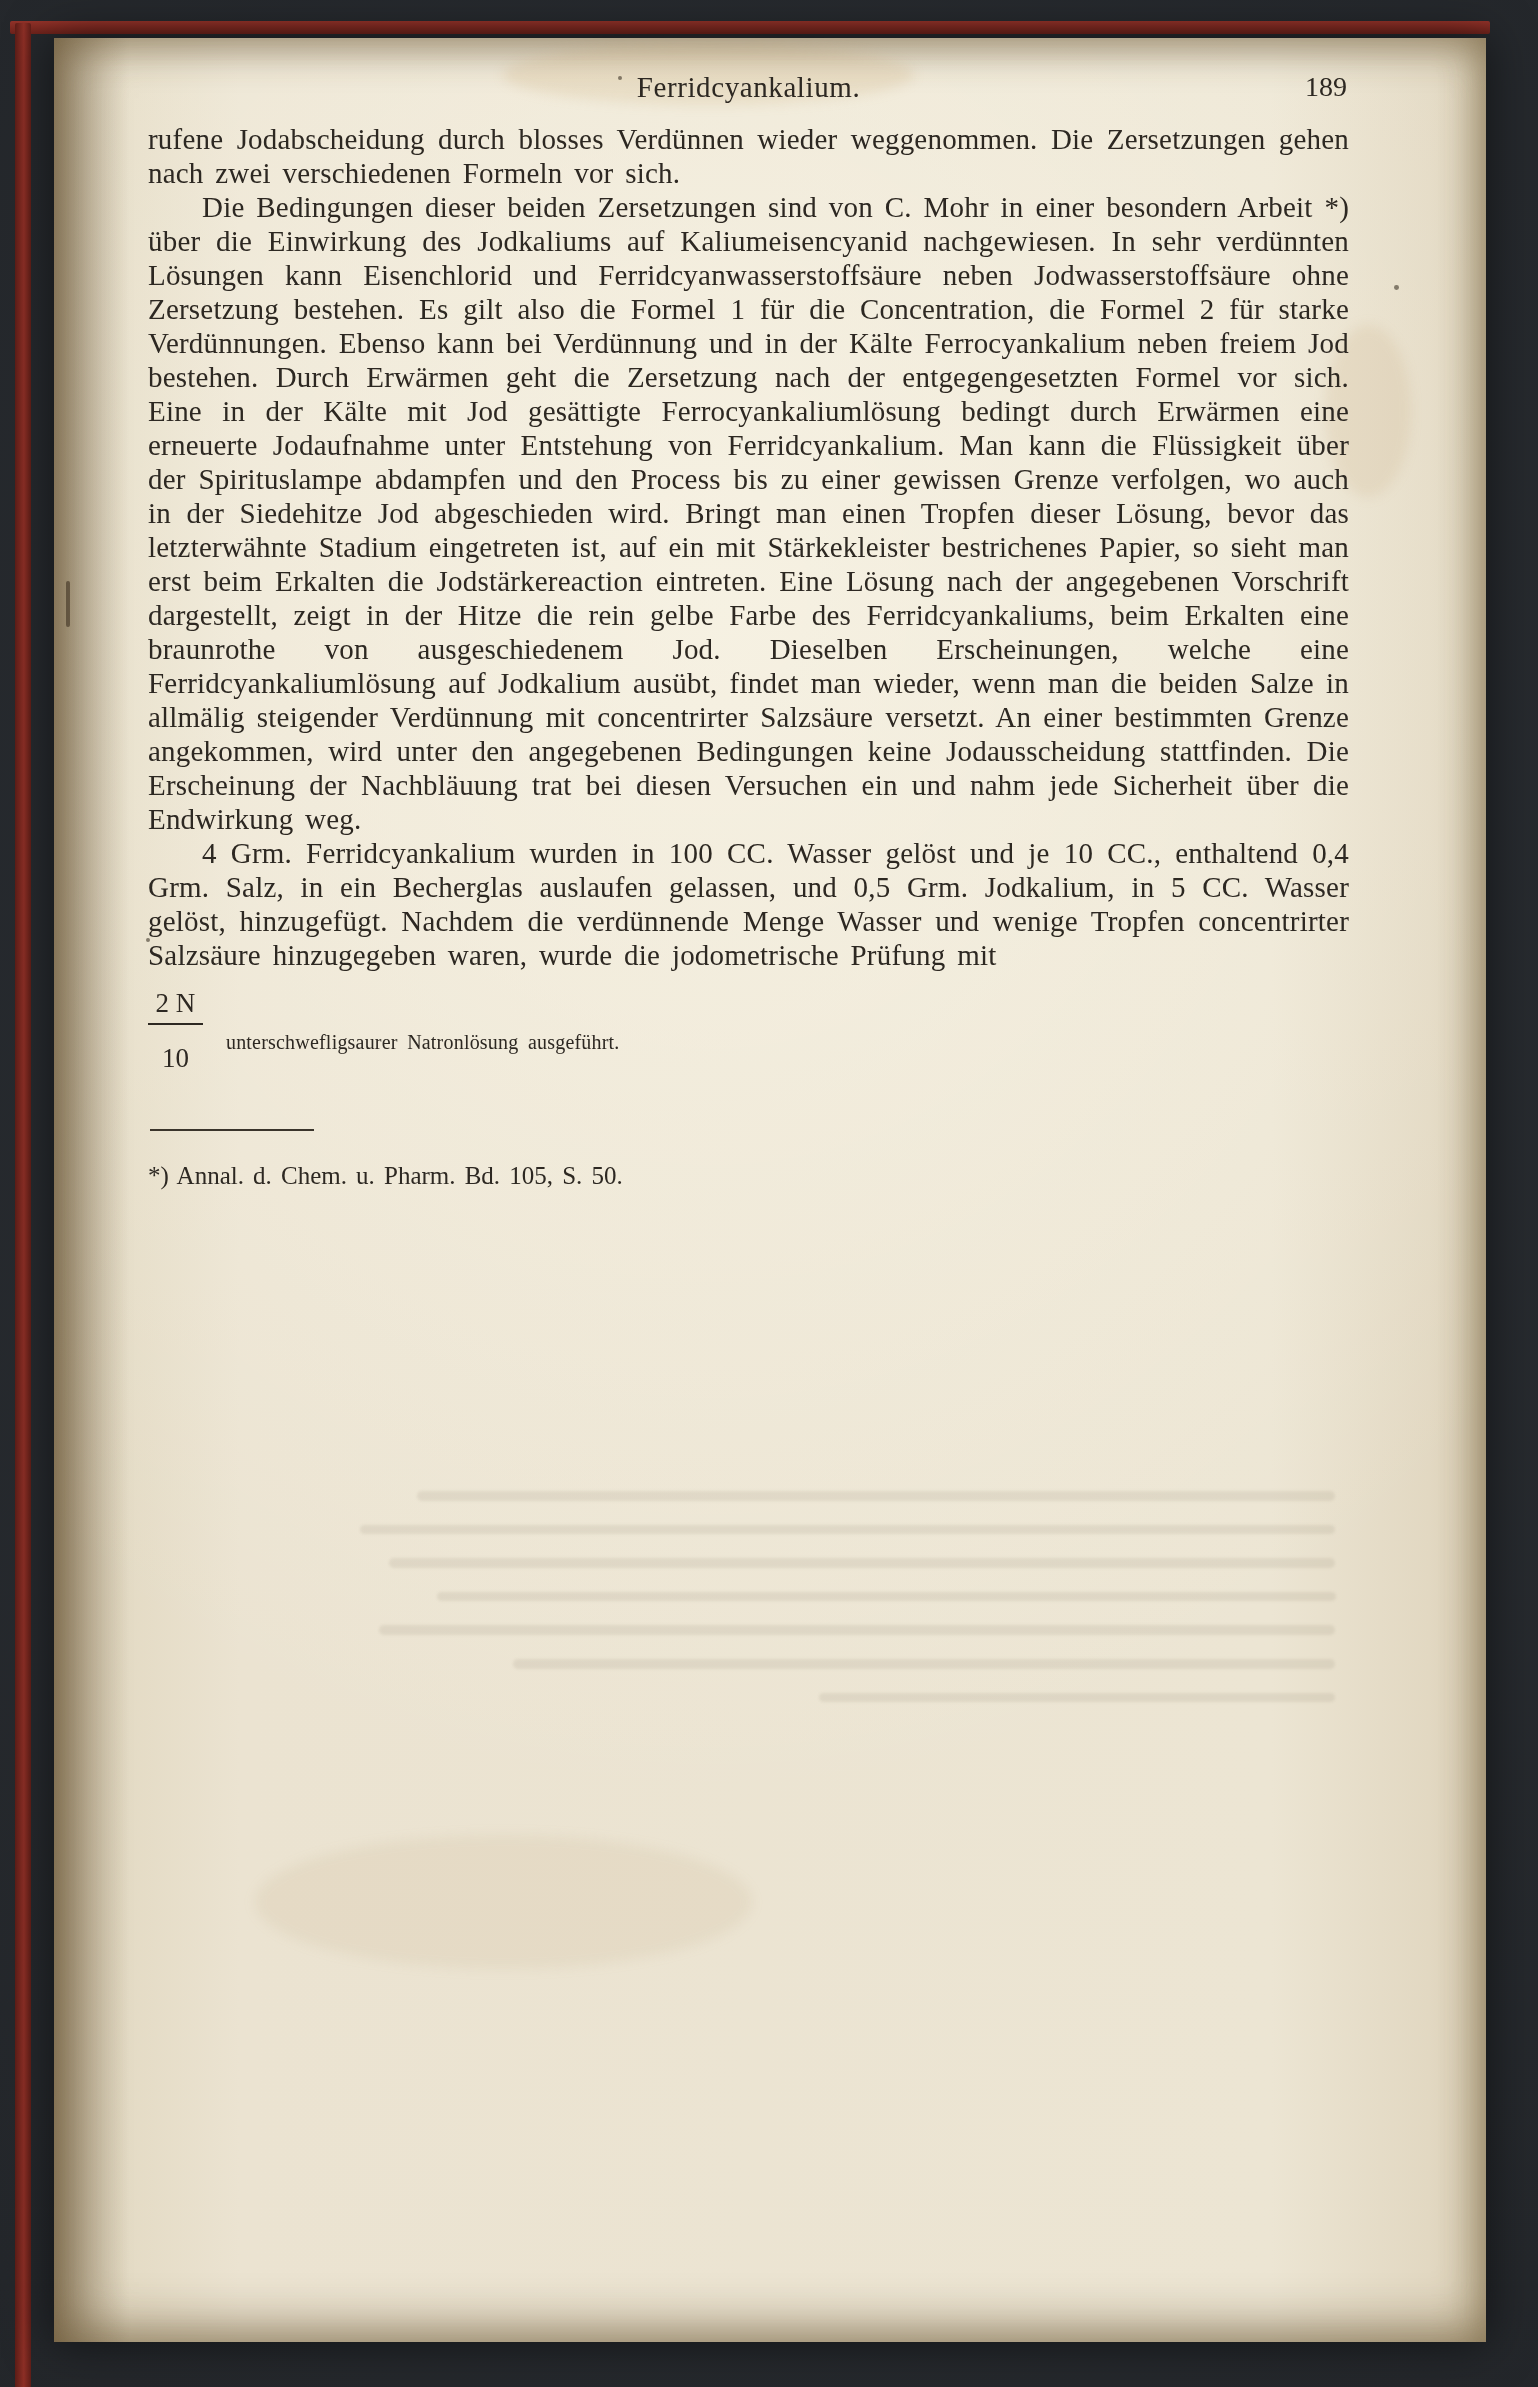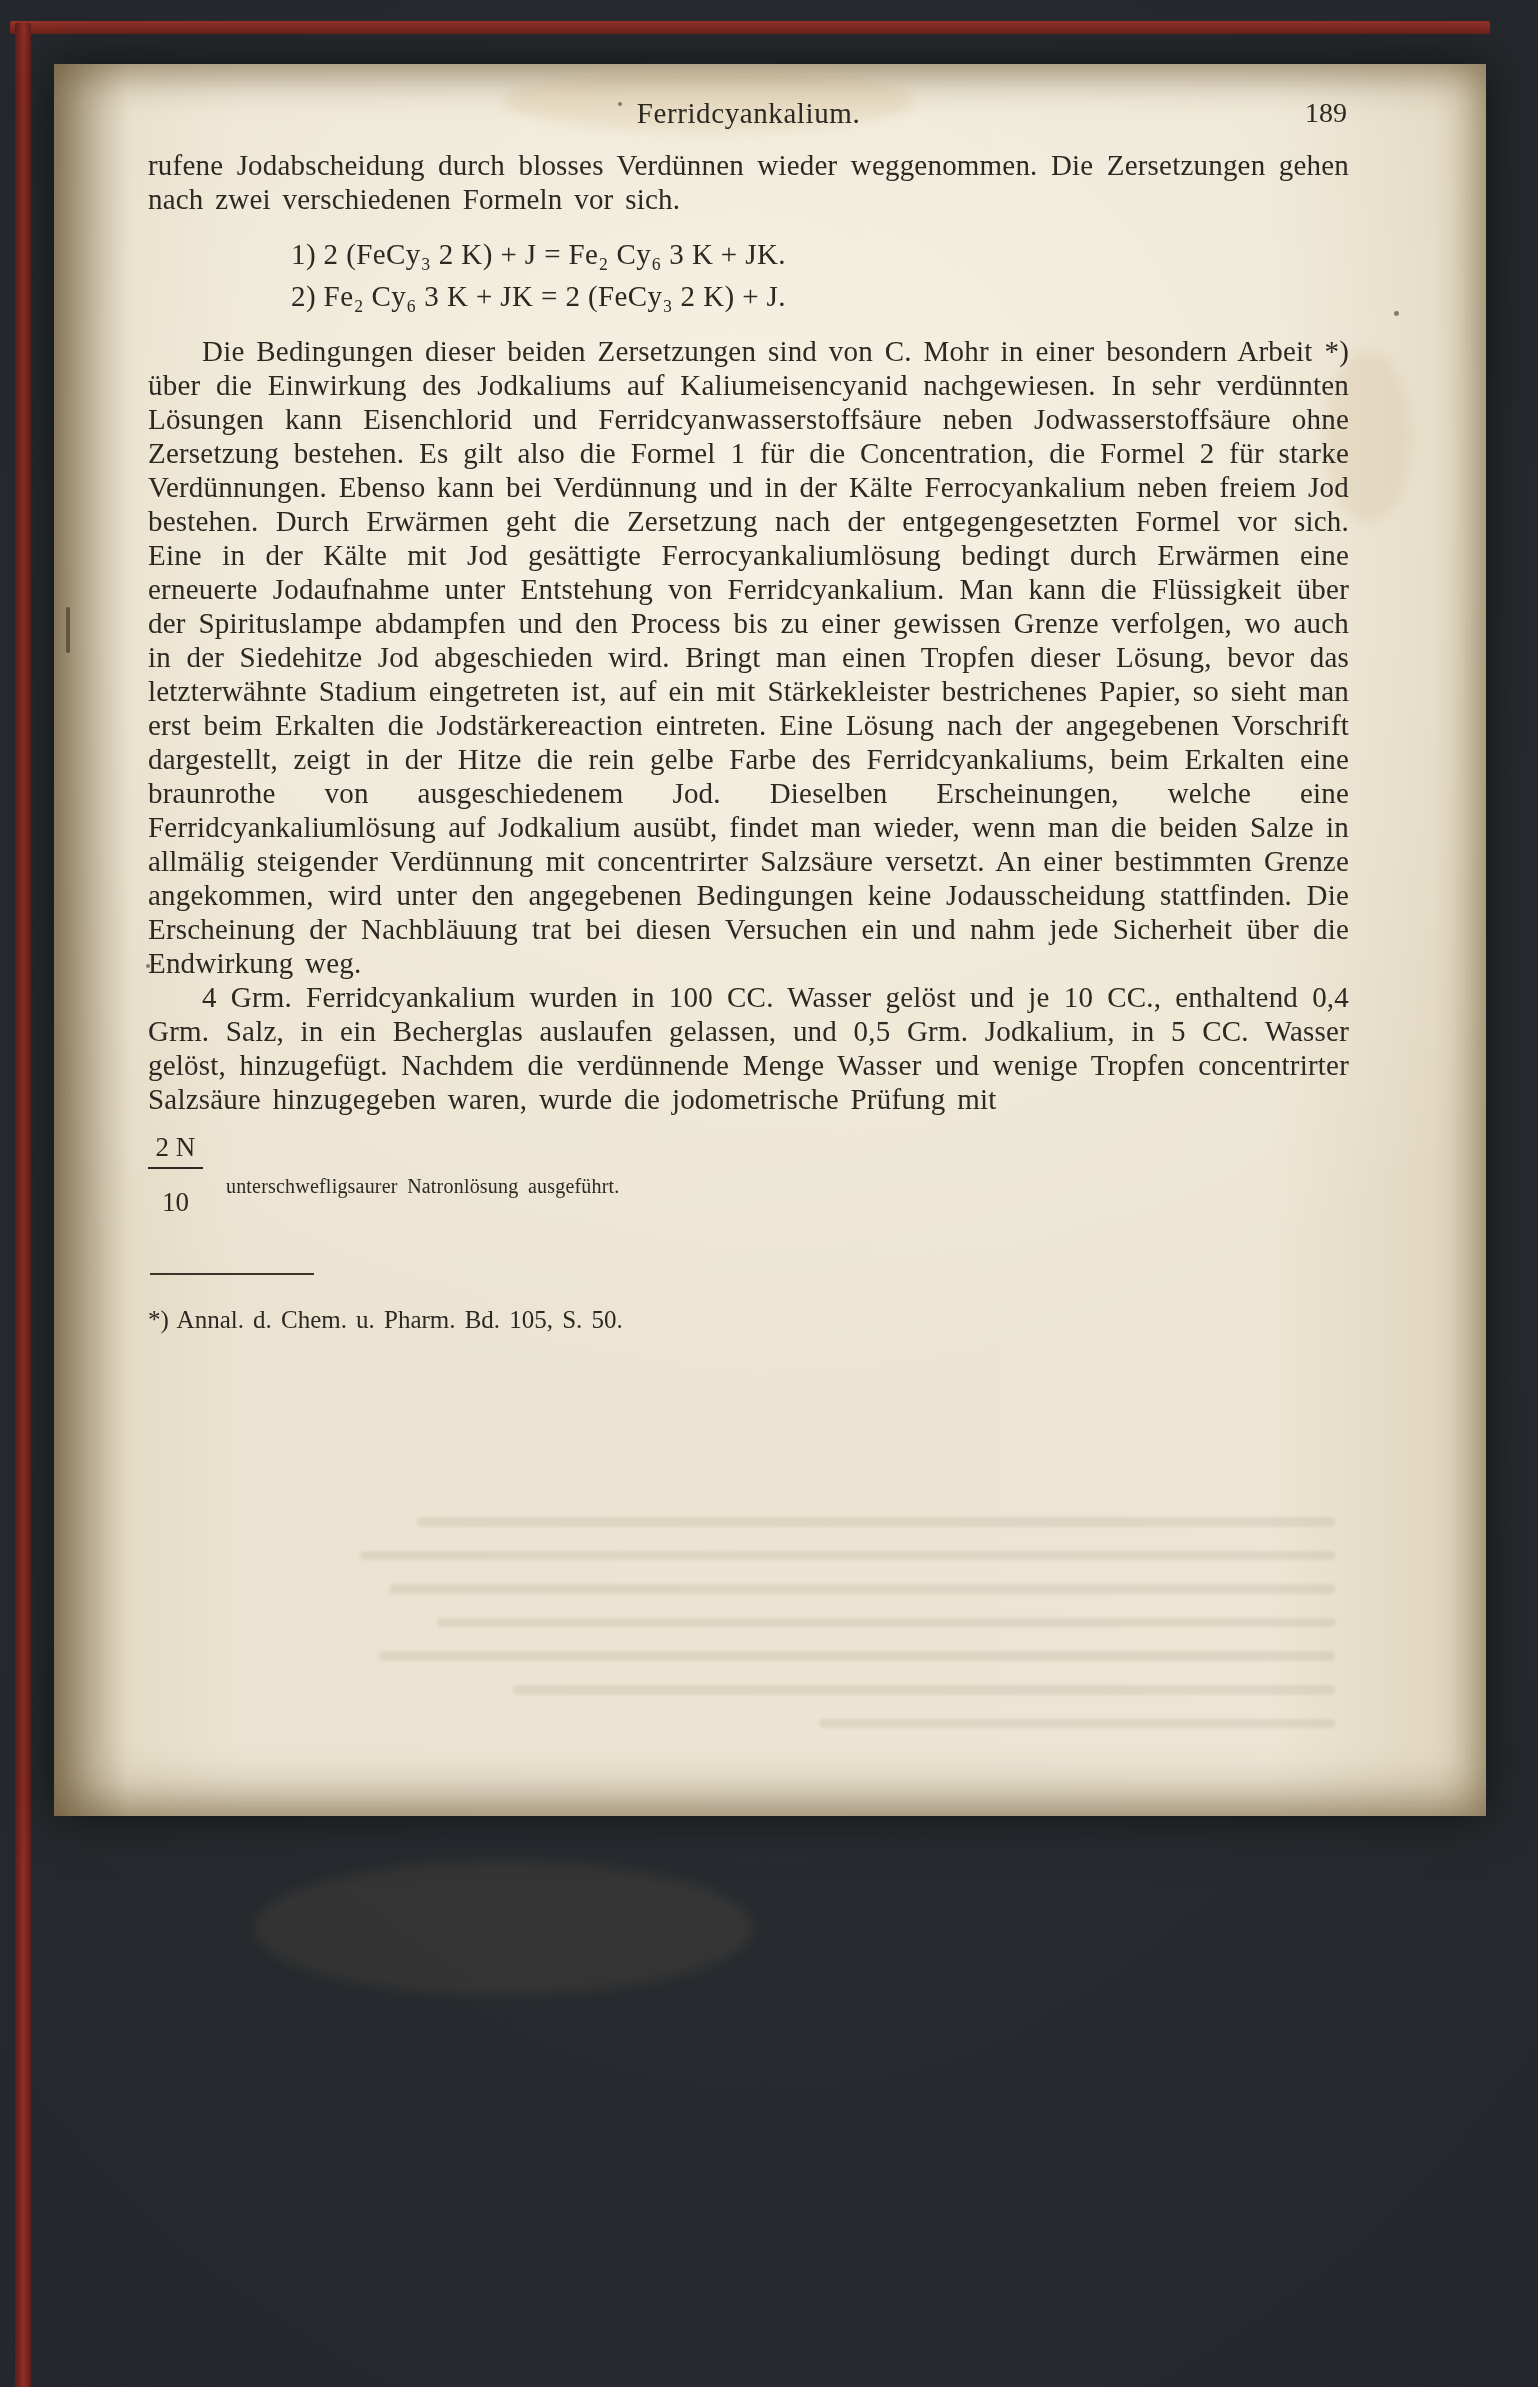--- a/index.html
+++ b/index.html
@@ -26,22 +26,22 @@
   .cover-left {
     position: absolute;
     left: 15.3px; top: 23px;
     width: 15.3px; height: 2365px;
     background: linear-gradient(to right, #5d1d17, #8d2f26 55%, #601e18);
     border-radius: 1.9px;
   }
   
   .paper {
     position: absolute;
-    left: 54px; top: 64px;
-    width: 1432px; height: 1752px;
+    left: 54px; top: 38px;
+    width: 1432px; height: 2304px;
     background:
       radial-gradient(120% 85% at 46% 24%, rgba(255, 252, 240, 0.55), rgba(255, 250, 235, 0) 62%),
       linear-gradient(to right, #d3c7ac 0%, #e4dbc5 5%, #ebe3d1 13%, #ece5d3 85%, #e2d8c2 96%, #d7ccb2 100%),
       #ece5d3;
     box-shadow:
       inset 0 15.3px 32.5px rgba(110, 90, 55, 0.28),
       inset 0 -21px 46px rgba(105, 85, 50, 0.33),
       inset 25px 0 50px rgba(95, 75, 42, 0.35),
       inset -13.4px 0 32.5px rgba(110, 90, 55, 0.22),
       0 0 44px rgba(0, 0, 0, 0.55);
@@ -200,24 +200,20 @@
 
     <div class="content">
 
       <div class="header">
         <span class="running-title">Ferridcyankalium.</span>
         <span class="page-number">189</span>
       </div>
 
       <p class="para">rufene Jodabscheidung durch blosses Verdünnen wieder weggenommen. Die Zersetzungen gehen nach zwei verschiedenen Formeln vor sich.</p>
 
-      <div class="equations">
-        <div class="equation">1) 2 (FeCy₃ 2 K) + J = Fe₂ Cy₆ 3 K + JK.</div>
-        <div class="equation">2) Fe₂ Cy₆ 3 K + JK = 2 (FeCy₃ 2 K) + J.</div>
-      </div>
 
       <p class="para indent">Die Bedingungen dieser beiden Zersetzungen sind von C. Mohr in einer besondern Arbeit *) über die Einwirkung des Jodkaliums auf Kaliumeisencyanid nachgewiesen. In sehr verdünnten Lösungen kann Eisenchlorid und Ferridcyanwasserstoffsäure neben Jodwasserstoffsäure ohne Zersetzung bestehen. Es gilt also die Formel 1 für die Concentration, die Formel 2 für starke Verdünnungen. Ebenso kann bei Verdünnung und in der Kälte Ferrocyankalium neben freiem Jod bestehen. Durch Erwärmen geht die Zersetzung nach der entgegengesetzten Formel vor sich. Eine in der Kälte mit Jod gesättigte Ferrocyankaliumlösung bedingt durch Erwärmen eine erneuerte Jodaufnahme unter Entstehung von Ferridcyankalium. Man kann die Flüssigkeit über der Spirituslampe abdampfen und den Process bis zu einer gewissen Grenze verfolgen, wo auch in der Siedehitze Jod abgeschieden wird. Bringt man einen Tropfen dieser Lösung, bevor das letzterwähnte Stadium eingetreten ist, auf ein mit Stärkekleister bestrichenes Papier, so sieht man erst beim Erkalten die Jodstärkereaction eintreten. Eine Lösung nach der angegebenen Vorschrift dargestellt, zeigt in der Hitze die rein gelbe Farbe des Ferridcyankaliums, beim Erkalten eine braunrothe von ausgeschiedenem Jod. Dieselben Erscheinungen, welche eine Ferridcyankaliumlösung auf Jodkalium ausübt, findet man wieder, wenn man die beiden Salze in allmälig steigender Verdünnung mit concentrirter Salzsäure versetzt. An einer bestimmten Grenze angekommen, wird unter den angegebenen Bedingungen keine Jodausscheidung stattfinden. Die Erscheinung der Nachbläuung trat bei diesen Versuchen ein und nahm jede Sicherheit über die Endwirkung weg.</p>
 
       <p class="para indent">4 Grm. Ferridcyankalium wurden in 100 CC. Wasser gelöst und je 10 CC., enthaltend 0,4 Grm. Salz, in ein Becherglas auslaufen gelassen, und 0,5 Grm. Jodkalium, in 5 CC. Wasser gelöst, hinzugefügt. Nachdem die verdünnende Menge Wasser und wenige Tropfen concentrirter Salzsäure hinzugegeben waren, wurde die jodometrische Prüfung mit</p>
 
       <div class="fraction-line">
         <span class="fraction">
           <span class="frac-num">2 N</span>
           <span class="frac-den">10</span>
         </span>

